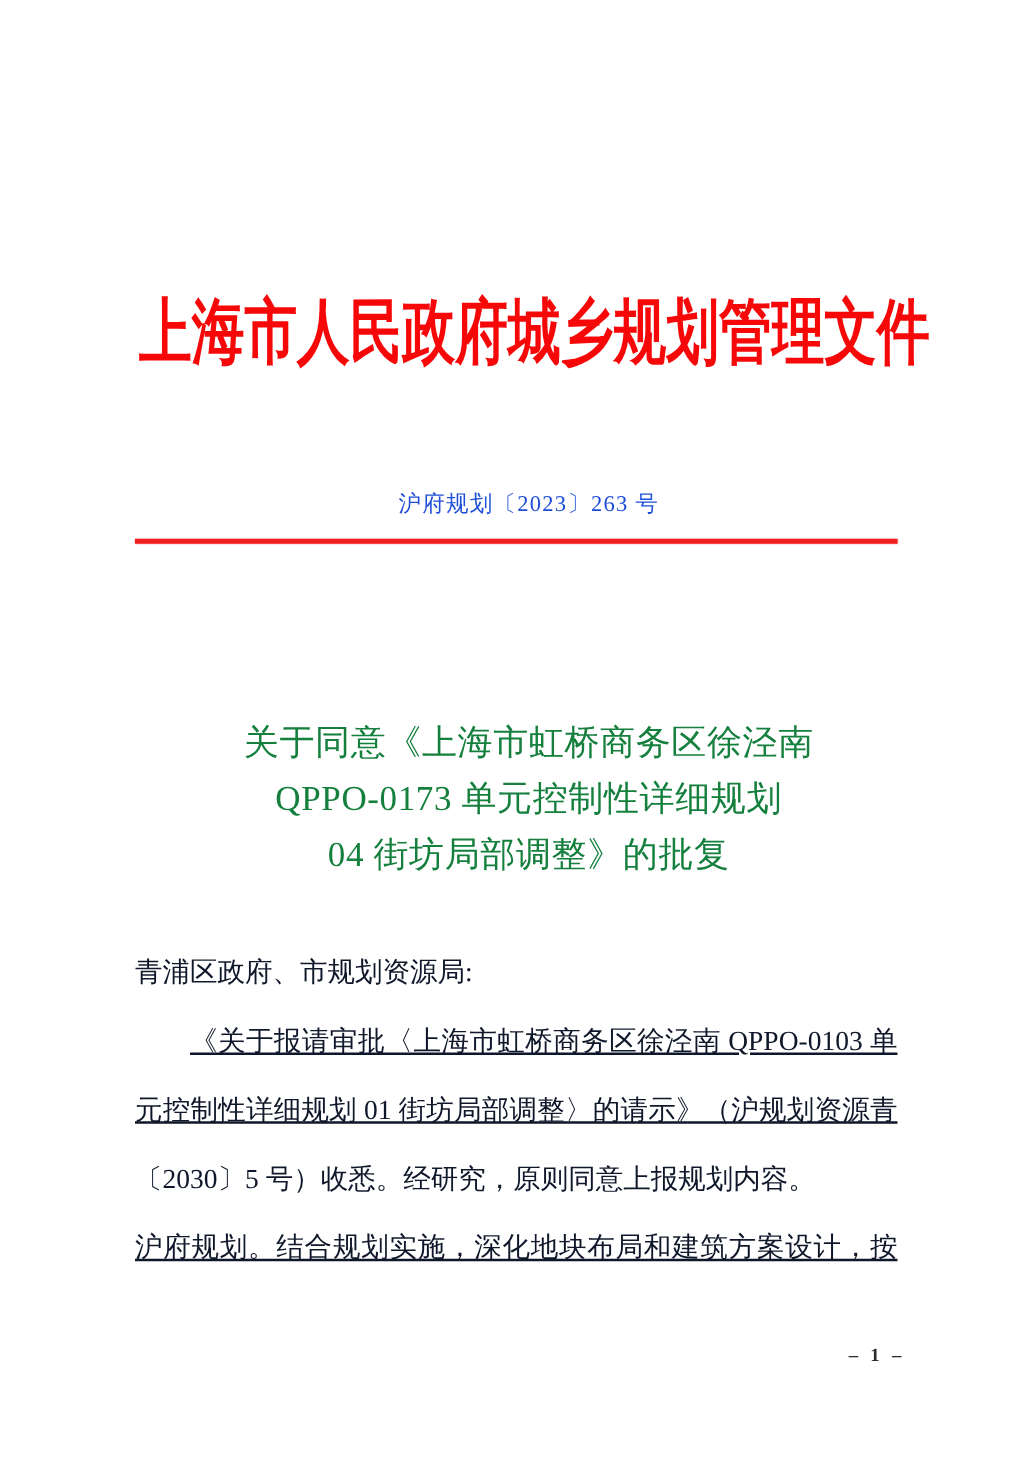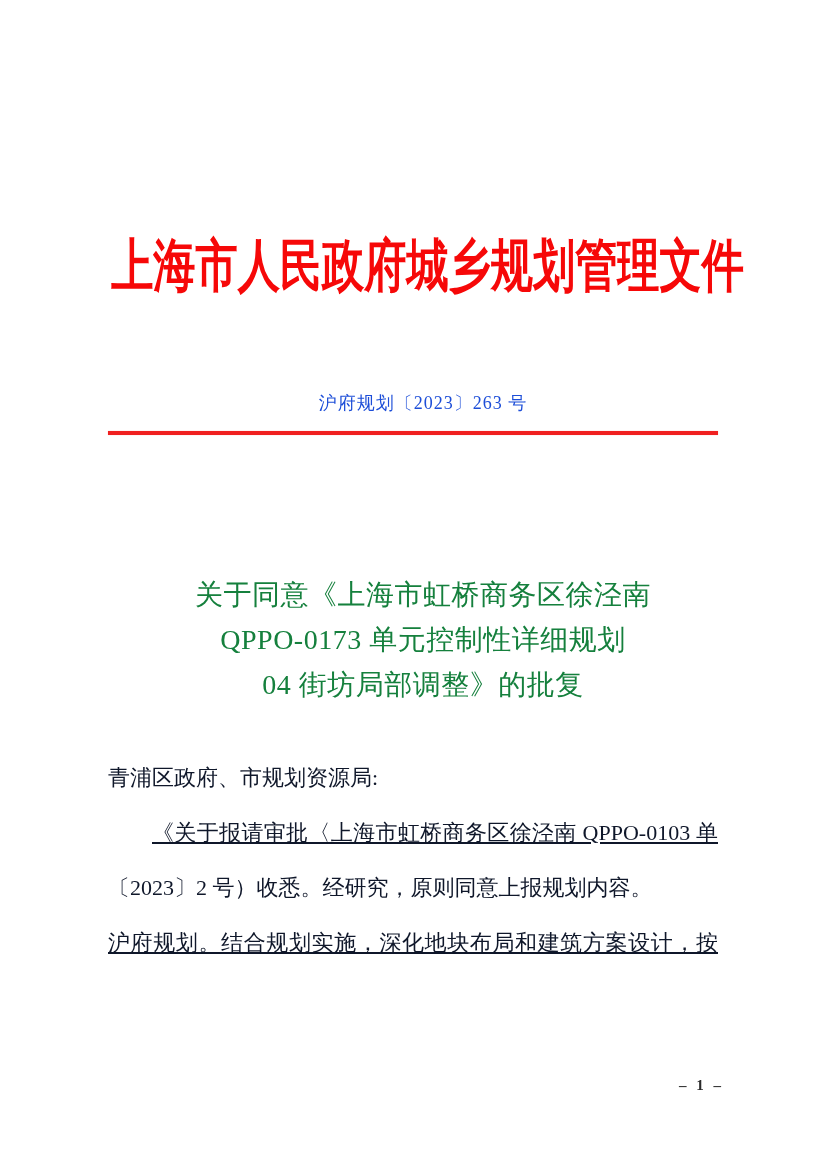--- a/index.html
+++ b/index.html
@@ -122,19 +122,20 @@
 
   <div class="doc-title">
     <div>关于同意《上海市虹桥商务区徐泾南</div>
     <div>QPPO-0173 单元控制性详细规划</div>
     <div>04 街坊局部调整》的批复</div>
   </div>
 
   <div class="body-block">
     <div class="body-line">青浦区政府、市规划资源局:</div>
     <div class="body-line justify indent">《关于报请审批〈上海市虹桥商务区徐泾南 QPPO-0103 单</div>
-    <div class="body-line">〔2023〕2 号）收悉。经研究，原则同意上报规划内容。</div>
+    <div class="body-line justify">元控制性详细规划 01 街坊局部调整〉的请示》（沪规划资源青</div>
+    <div class="body-line">〔2030〕5 号）收悉。经研究，原则同意上报规划内容。</div>
     <div class="body-line justify">沪府规划。结合规划实施，深化地块布局和建筑方案设计，按</div>
   </div>
 
   <div class="page-number">– 1 –</div>
 
 </div>
 
 </body></html>

